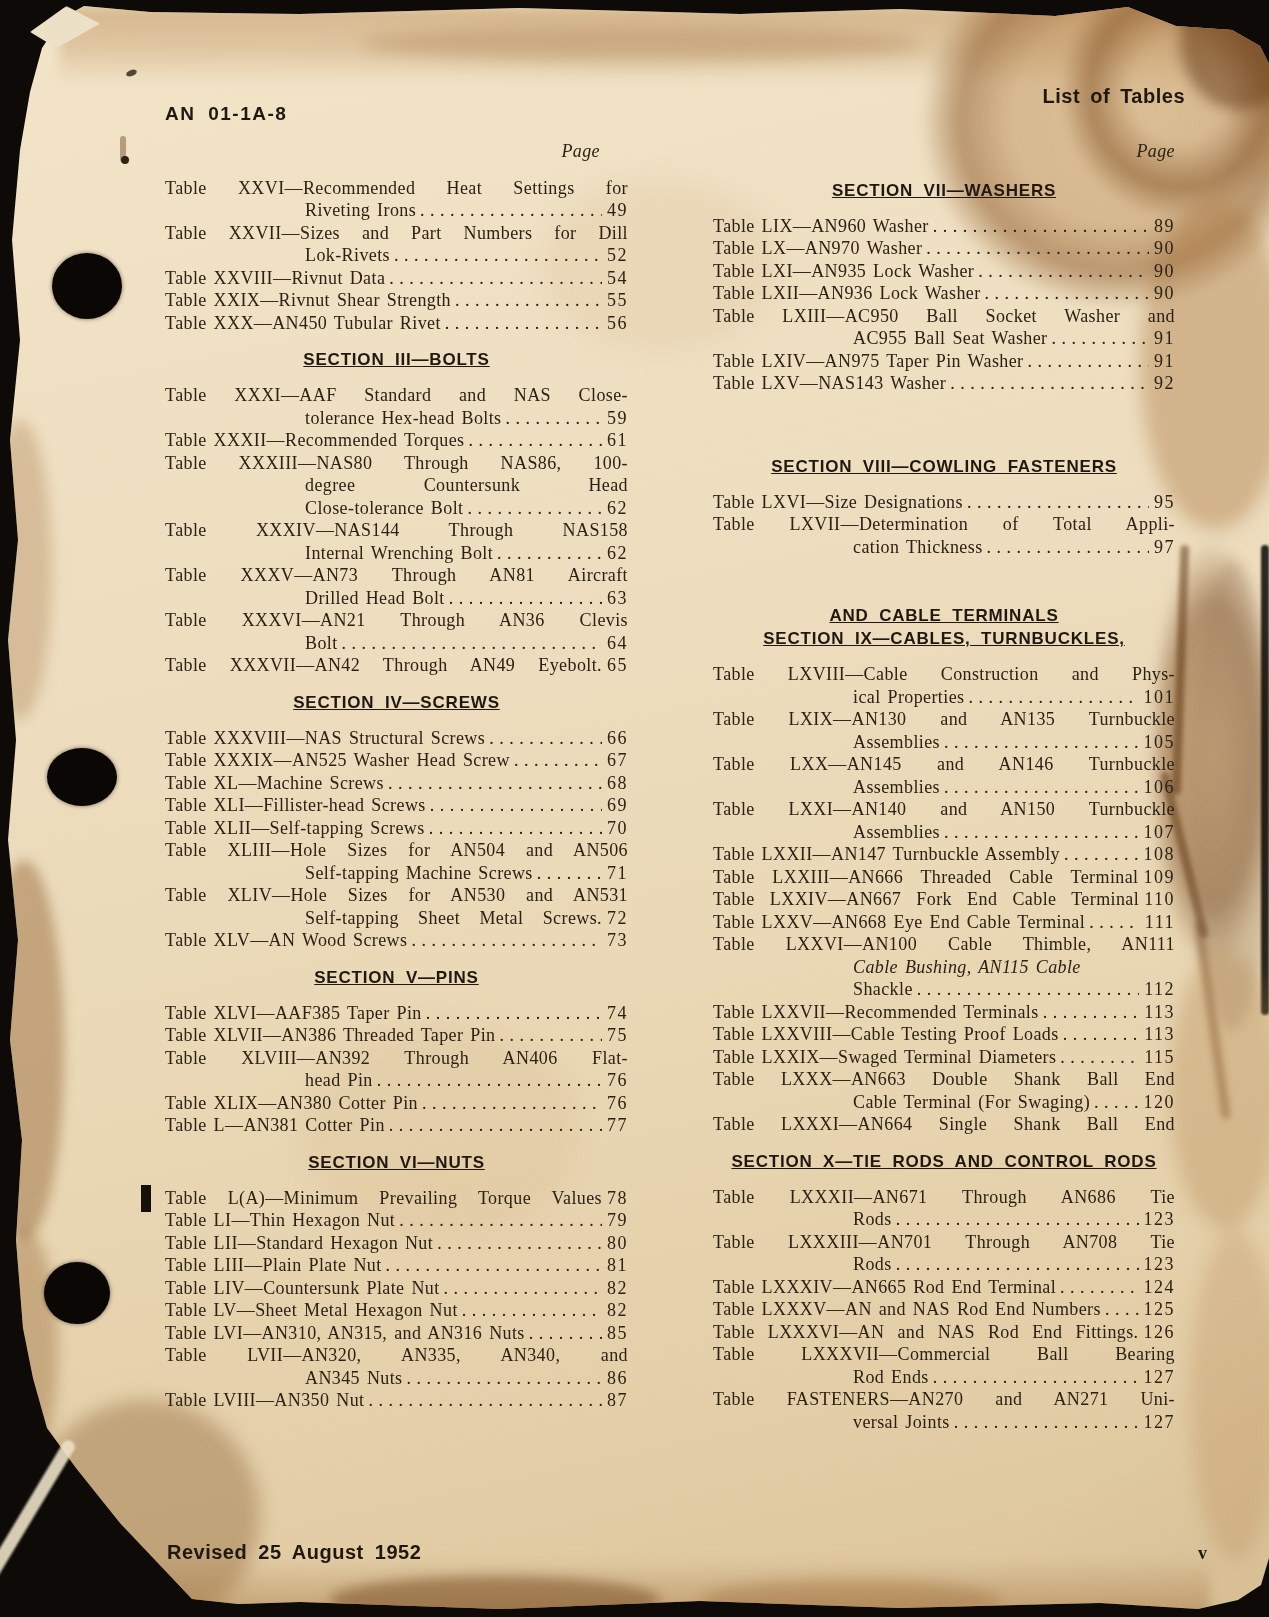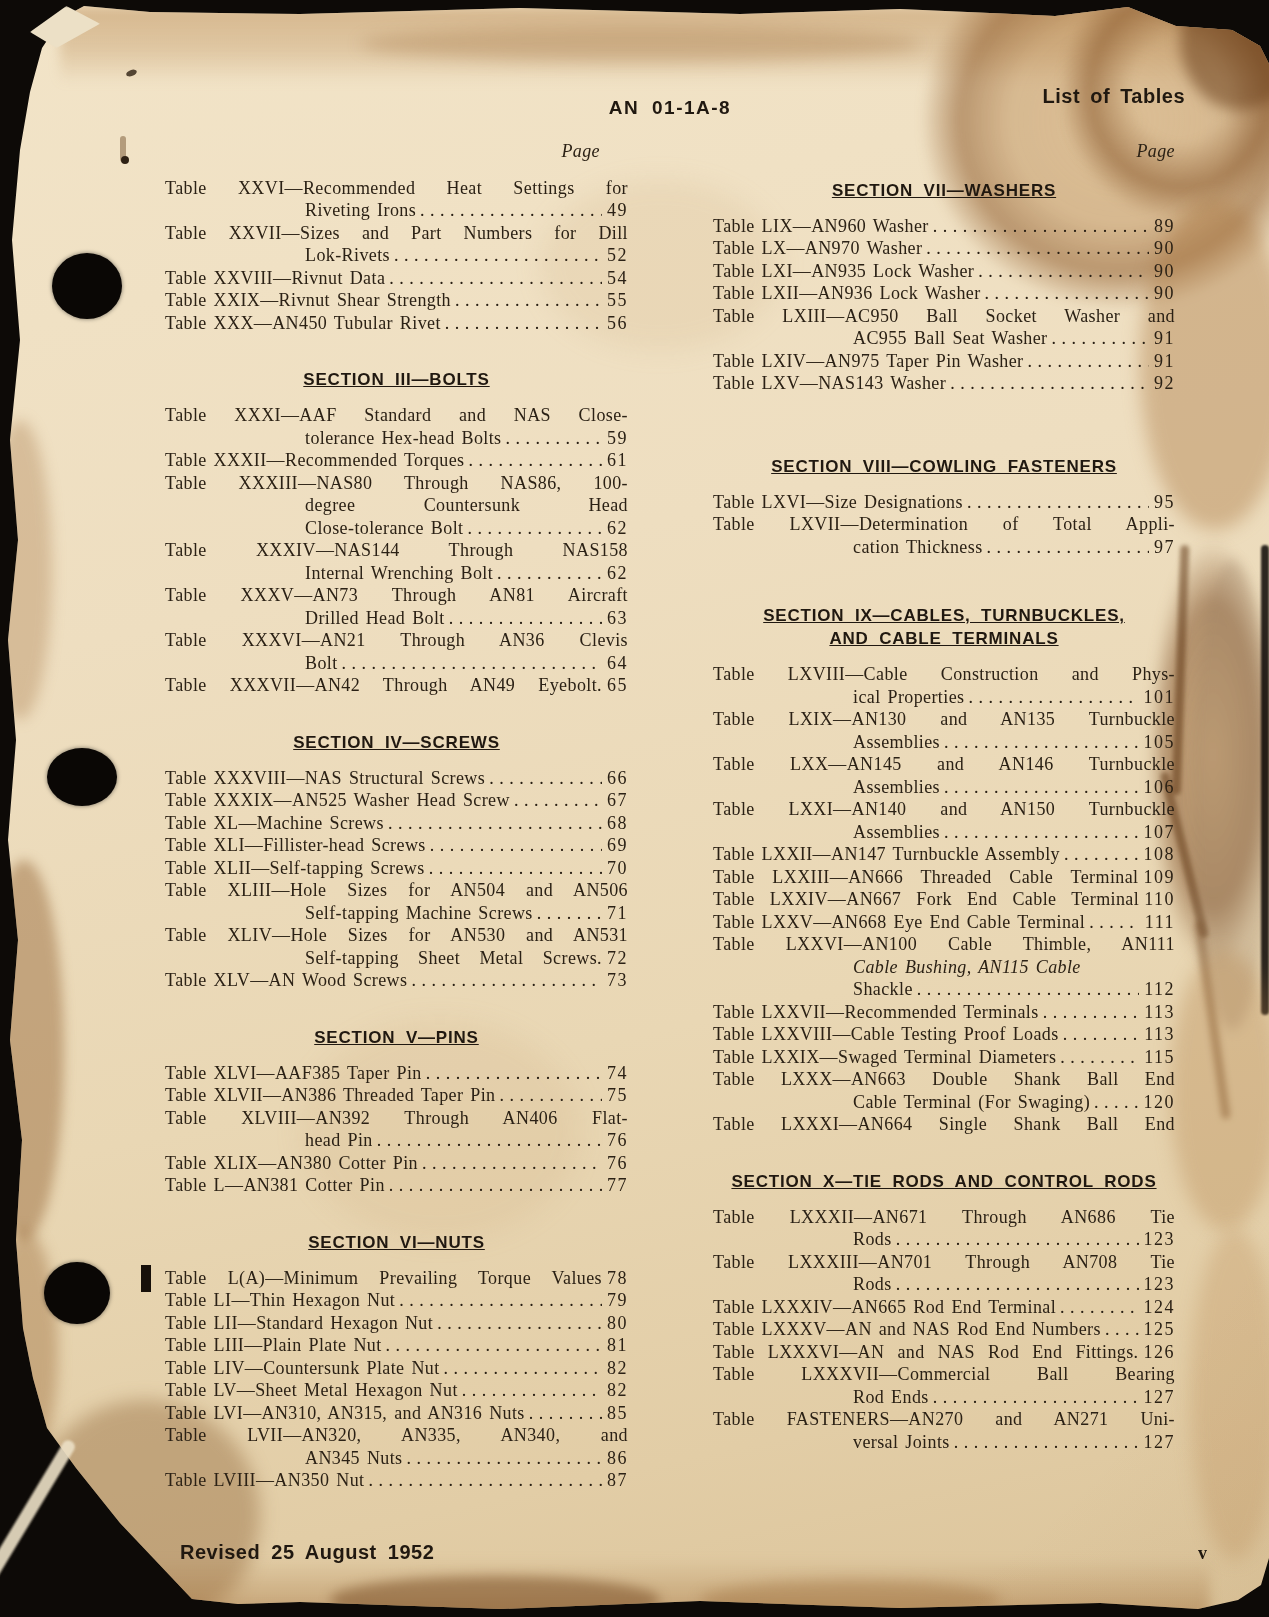--- a/index.html
+++ b/index.html
@@ -64,35 +64,35 @@
   .sliver-tl{left:30px;top:6px;width:70px;height:42px;filter:blur(1px);
     clip-path:polygon(0 62%,52% 0,100% 42%,38% 100%);}
   .sliver-bl{left:66px;top:1438px;width:13px;height:205px;border-radius:6px;
     transform:rotate(31deg);transform-origin:top left;filter:blur(1px);opacity:.9;}
   
   .speck1{position:absolute;left:126px;top:70px;width:11px;height:6px;border-radius:50%;
     background:#3a2c1c;transform:rotate(-20deg);opacity:.85;}
   .speck2{position:absolute;left:120px;top:136px;width:6px;height:26px;border-radius:3px;
     background:rgba(120,85,50,.5);}
   .speck3{position:absolute;left:121px;top:156px;width:8px;height:8px;border-radius:50%;background:#2e2114;}
-  .hdr-doc{position:absolute;left:165px;top:97px;width:1010px;text-align:center;
+  .hdr-doc{position:absolute;left:165px;top:103px;width:1010px;
     font:bold 19px "Liberation Sans", sans-serif;letter-spacing:1.5px;word-spacing:6px;color:var(--hink,#201810);}
   .hdr-lot{position:absolute;right:84px;top:85px;
     font:bold 20px "Liberation Sans", sans-serif;letter-spacing:.5px;word-spacing:4px;color:var(--hink,#201810);}
-  .ftr-rev{position:absolute;left:180px;top:1541px;
+  .ftr-rev{position:absolute;left:167px;top:1541px;
     font:bold 20px "Liberation Sans", sans-serif;letter-spacing:.5px;word-spacing:5px;color:var(--hink,#201810);}
   .ftr-page{position:absolute;left:1198px;top:1543px;
     font:bold 18px "Liberation Serif", serif;color:var(--hink,#201810);}
   .col{position:absolute;top:140px;color:var(--ink,#2b2115);
     font-size:18px;line-height:22.5px;letter-spacing:.4px;word-spacing:2px;}
   #col-left{left:165px;width:463px;}
   #col-right{left:713px;width:462px;}
   .col-page-label{text-align:right;font-style:italic;margin-bottom:14px;}
   #col-left .col-page-label{padding-right:28px;}
-  .section{margin-top:34px;}
+  .section{margin-top:14px;}
   .section.first{margin-top:0;}
   #col-right .section{}
   #col-right .section.first{margin-top:16px;}
   #col-right .section:nth-of-type(3){margin-top:60px;}
   #col-right .section:nth-of-type(4){margin-top:46px;}
   .sec-title{text-align:center;margin-bottom:13px;}
   .sec-title-line{font:bold 17px/23px "Liberation Sans", sans-serif;
     letter-spacing:.8px;word-spacing:5px;color:var(--hink,#201810);text-decoration:underline;}
   .line{display:block;text-align:justify;text-align-last:justify;}
   .line.nj{text-align-last:left;font-style:italic;}
@@ -491,22 +491,22 @@
             <div class="line">Table LXVII—Determination of Total Appli-</div>
             <div class="row ind">
               <span class="etext">cation Thickness</span>
               <span class="leader"><span class="dots">................................................................................</span></span>
               <span class="pnum">97</span>
             </div>
           </div>
         </div>
         <div class="section">
           <div class="sec-title">
+            <div class="sec-title-line">AND CABLE TERMINALS</div>
             <div class="sec-title-line">SECTION IX—CABLES, TURNBUCKLES,</div>
-            <div class="sec-title-line">AND CABLE TERMINALS</div>
           </div>
           <div class="entry">
             <div class="line">Table LXVIII—Cable Construction and Phys-</div>
             <div class="row ind">
               <span class="etext">ical Properties</span>
               <span class="leader"><span class="dots">................................................................................</span></span>
               <span class="pnum">101</span>
             </div>
           </div>
           <div class="entry">

